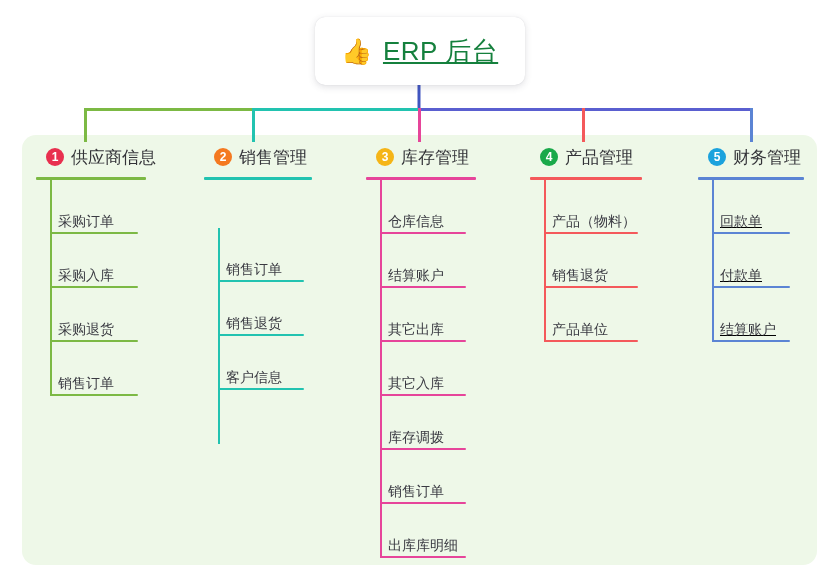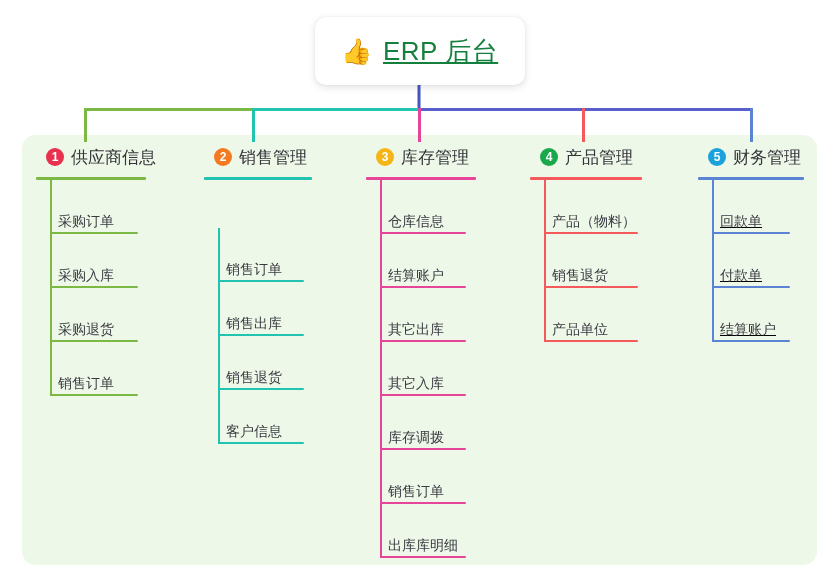--- a/index.html
+++ b/index.html
@@ -199,24 +199,20 @@
           <span class="col-title">销售管理</span>
         </div>
         <div class="head-rule" style="width: 108px; background: rgb(34, 195, 176);"></div>
         <div class="items" style="height: 216px; margin-top: 48px;">
           <div class="spine" style="background: rgb(34, 195, 176); height: 216px; left: 14px;"></div>
           <div class="item">
             <span class="item-label">销售订单</span>
             <div class="item-rule" style="left: 14px; width: 86px; background: rgb(34, 195, 176);"></div>
           </div>
           <div class="item">
-            <span class="item-label">销售出库</span>
-            <div class="item-rule" style="left: 14px; width: 86px; background: rgb(34, 195, 176);"></div>
-          </div>
-          <div class="item">
             <span class="item-label">销售退货</span>
             <div class="item-rule" style="left: 14px; width: 86px; background: rgb(34, 195, 176);"></div>
           </div>
           <div class="item">
             <span class="item-label">客户信息</span>
             <div class="item-rule" style="left: 14px; width: 86px; background: rgb(34, 195, 176);"></div>
           </div>
         </div>
       </div>
       <div class="column" style="left: 366px;">

